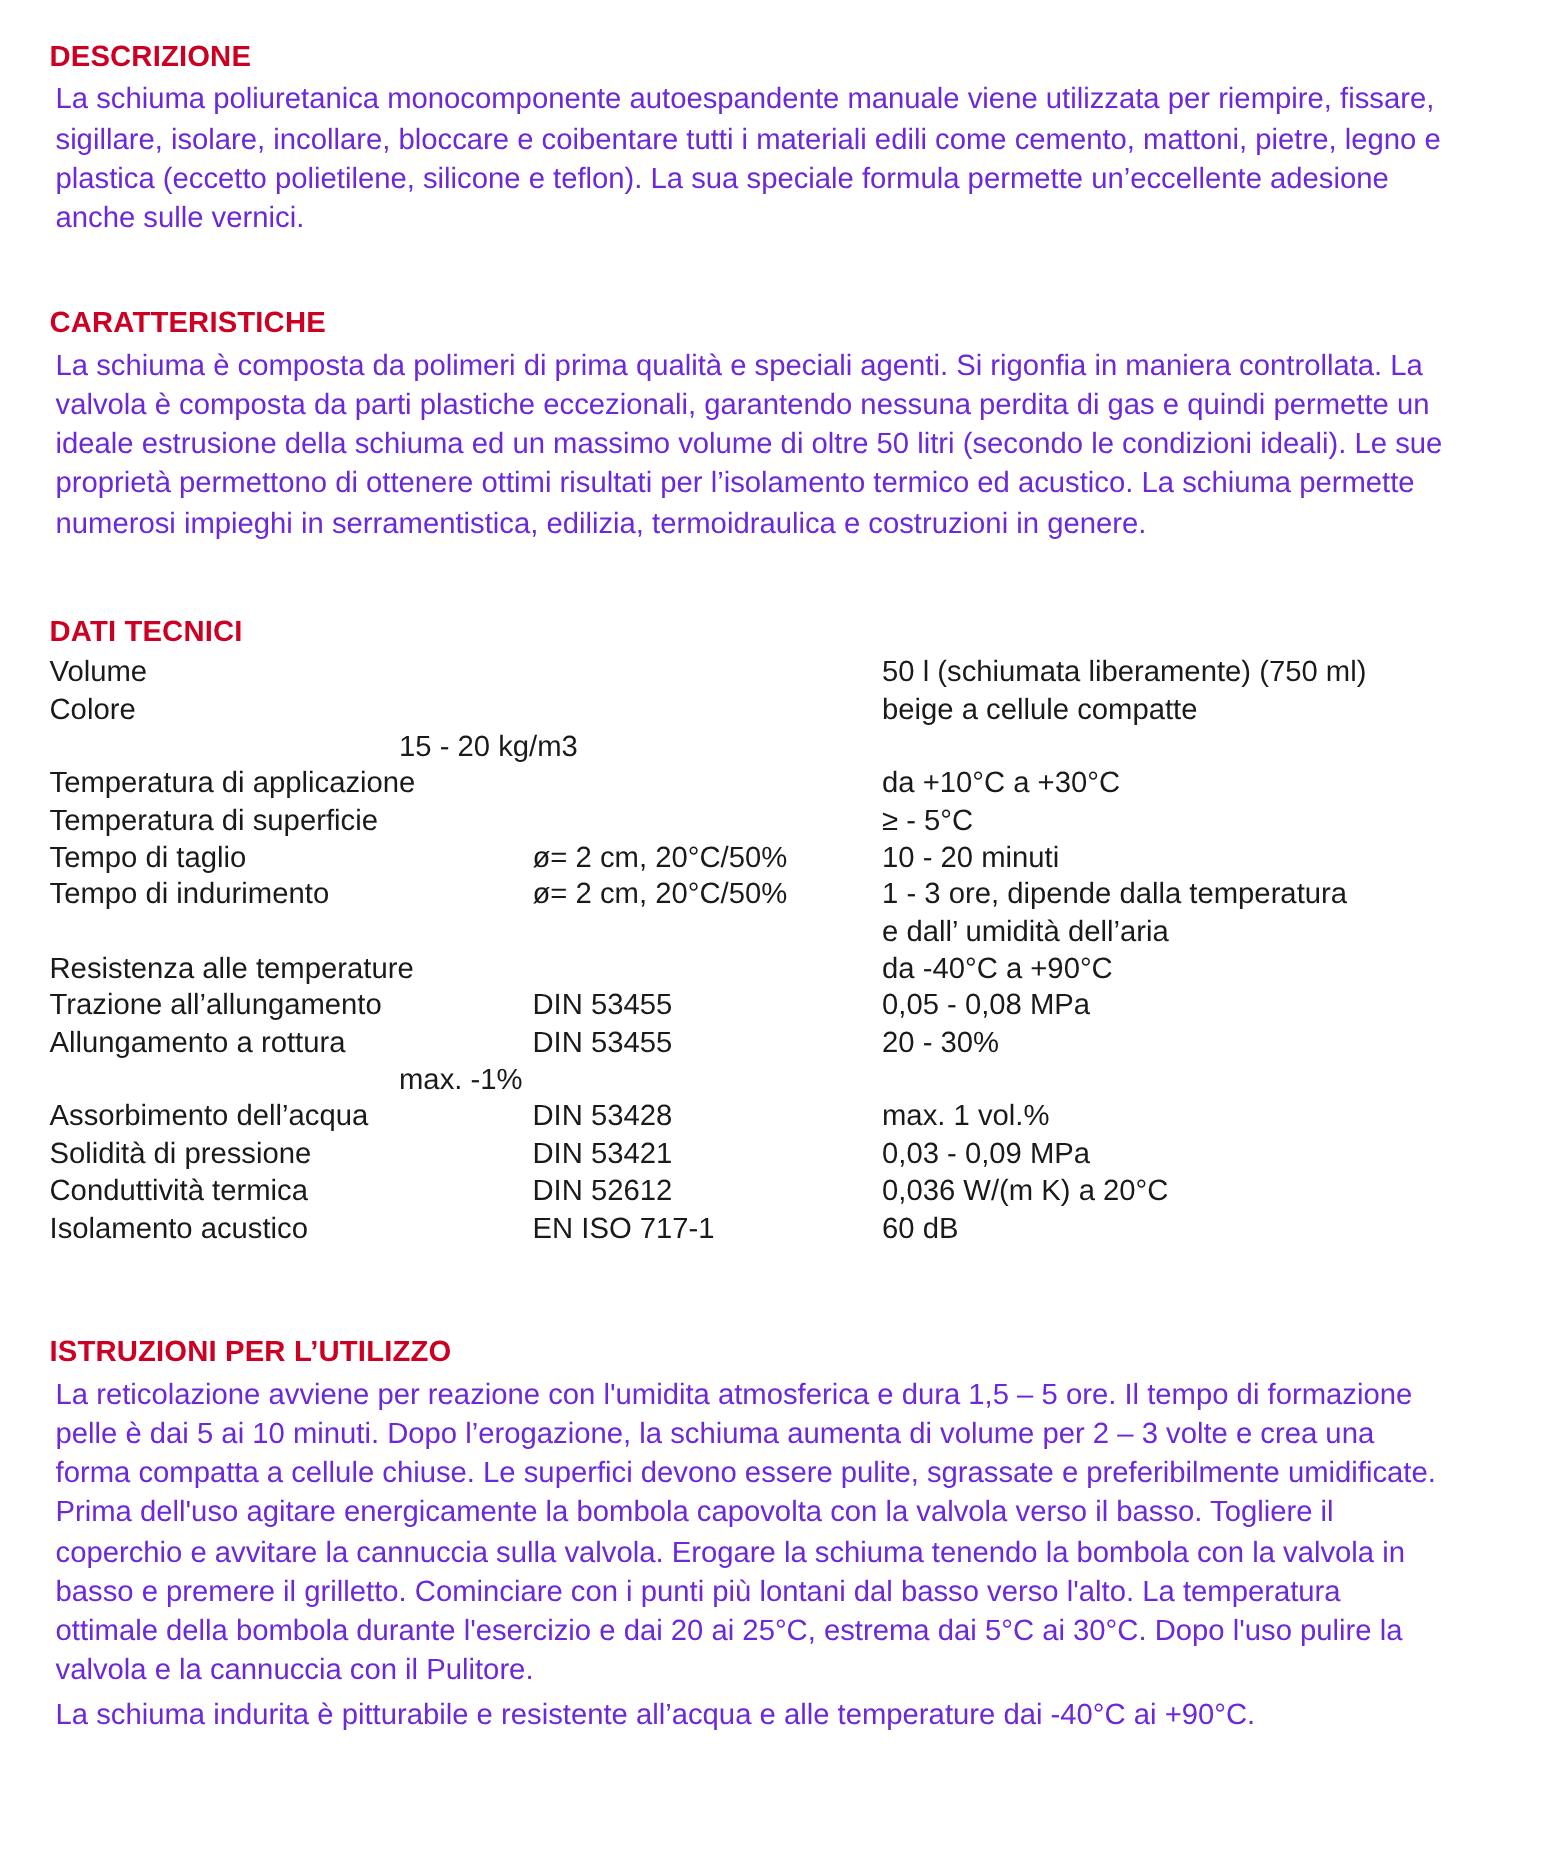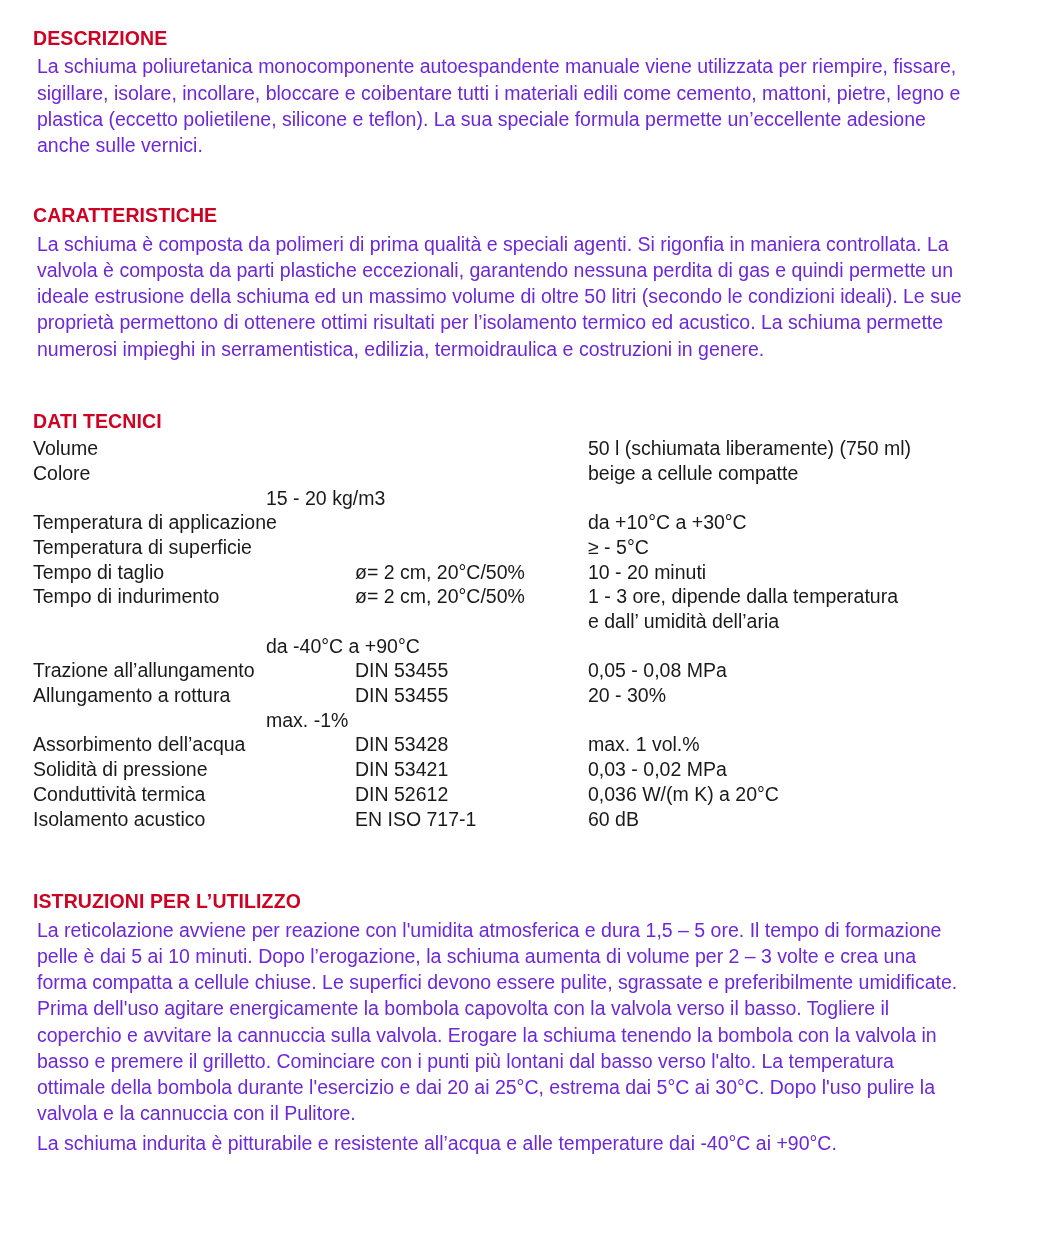--- a/index.html
+++ b/index.html
@@ -128,20 +128,21 @@
         </div>
         <div class="trow">
           <div class="c-label">Tempo di indurimento</div>
           <div class="c-norm">ø= 2 cm, 20°C/50%</div>
           <div class="c-val">1 - 3 ore, dipende dalla temperatura</div>
         </div>
         <div class="trow">
           <div class="c-val c-val-cont">e dall’ umidità dell’aria</div>
         </div>
         <div class="trow">
+          <div class="c-label">Resistenza alle temperature</div>
           <div class="c-norm"></div>
           <div class="c-val">da -40°C a +90°C</div>
         </div>
         <div class="trow">
           <div class="c-label">Trazione all’allungamento</div>
           <div class="c-norm">DIN 53455</div>
           <div class="c-val">0,05 - 0,08 MPa</div>
         </div>
         <div class="trow">
           <div class="c-label">Allungamento a rottura</div>
@@ -153,21 +154,21 @@
           <div class="c-val">max. -1%</div>
         </div>
         <div class="trow">
           <div class="c-label">Assorbimento dell’acqua</div>
           <div class="c-norm">DIN 53428</div>
           <div class="c-val">max. 1 vol.%</div>
         </div>
         <div class="trow">
           <div class="c-label">Solidità di pressione</div>
           <div class="c-norm">DIN 53421</div>
-          <div class="c-val">0,03 - 0,02 MPa</div>
+          <div class="c-val">0,03 - 0,09 MPa</div>
         </div>
         <div class="trow">
           <div class="c-label">Conduttività termica</div>
           <div class="c-norm">DIN 52612</div>
           <div class="c-val">0,036 W/(m K) a 20°C</div>
         </div>
         <div class="trow">
           <div class="c-label">Isolamento acustico</div>
           <div class="c-norm">EN ISO 717-1</div>
           <div class="c-val">60 dB</div>

